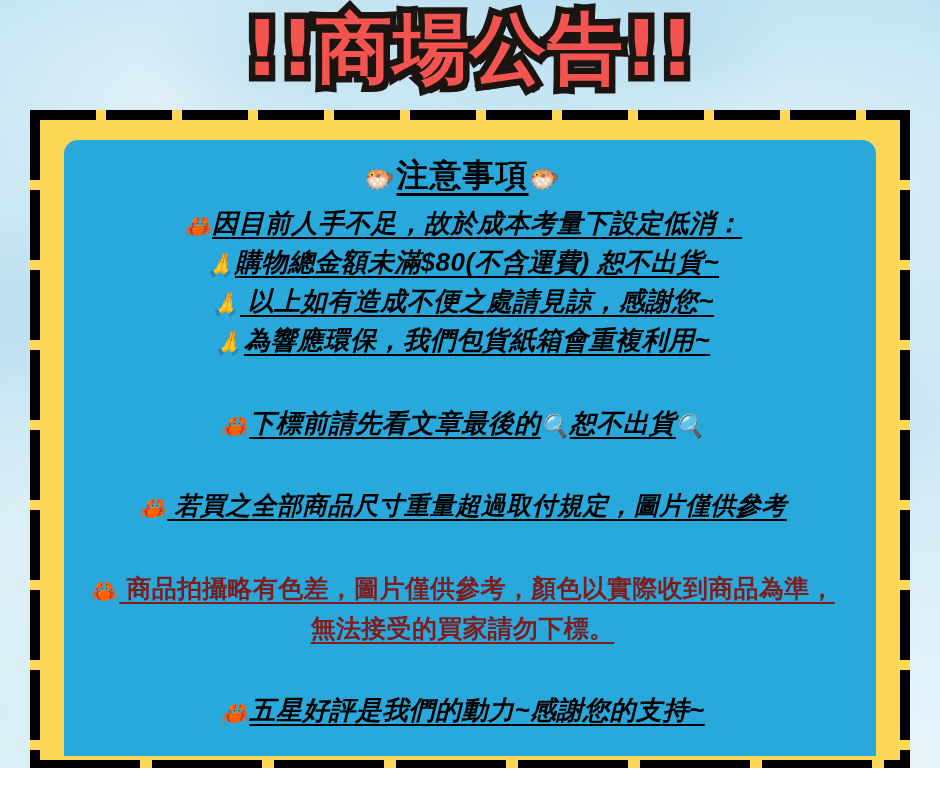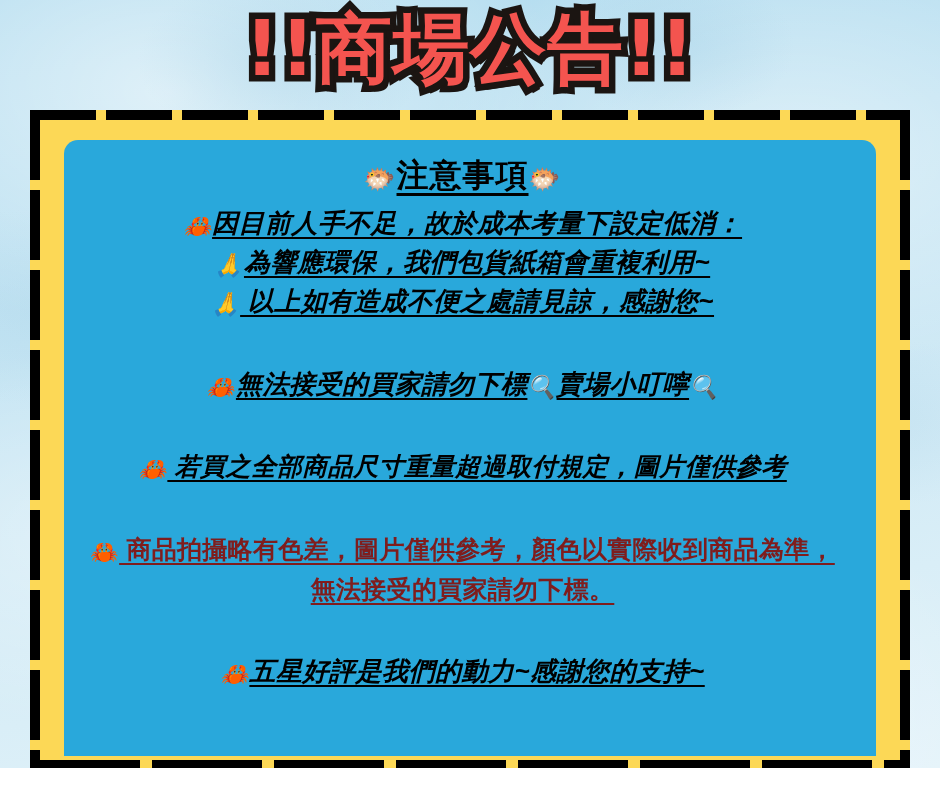--- a/index.html
+++ b/index.html
@@ -192,26 +192,27 @@
   <div class="panel">
 
     <div class="panel-head">
       <span class="head-text"><span class="emoji">🐡</span><span>注意事項</span><span class="emoji">🐡</span></span>
     </div>
 
     <div class="lines">
 
       <div class="line"><span class="emoji sm">🦀</span><span>因目前人手不足，故於成本考量下設定低消：</span></div>
 
+      <div class="line"><span class="emoji sm">🙏</span><span>購物總金額未滿$80(不含運費) 恕不出貨~</span></div>
+
+      <div class="line"><span class="emoji sm">🙏</span><span> 以上如有造成不便之處請見諒，感謝您~</span></div>
 
       <div class="line"><span class="emoji sm">🙏</span><span>為響應環保，我們包貨紙箱會重複利用~</span></div>
 
-      <div class="line"><span class="emoji sm">🙏</span><span> 以上如有造成不便之處請見諒，感謝您~</span></div>
-
-      <div class="line gap-top-lg"><span class="emoji sm">🦀</span><span>無法接受的買家請勿下標</span><span class="emoji sm">🔍</span><span>賣場小叮嚀</span><span class="emoji sm">🔍</span></div>
+      <div class="line gap-top-lg"><span class="emoji sm">🦀</span><span>下標前請先看文章最後的</span><span class="emoji sm">🔍</span><span>恕不出貨</span><span class="emoji sm">🔍</span></div>
 
       <div class="line wide gap-top-lg"><span class="emoji sm">🦀</span><span> 若買之全部商品尺寸重量超過取付規定，圖片僅供參考</span></div>
 
       <div class="para"><span class="emoji sm">🦀</span><span> 商品拍攝略有色差，圖片僅供參考，顏色以實際收到商品為準，無法接受的買家請勿下標。</span></div>
 
       <div class="line gap-top-lg"><span class="emoji sm">🦀</span><span>五星好評是我們的動力~感謝您的支持~</span></div>
 
     </div>
   </div>
 </div>

